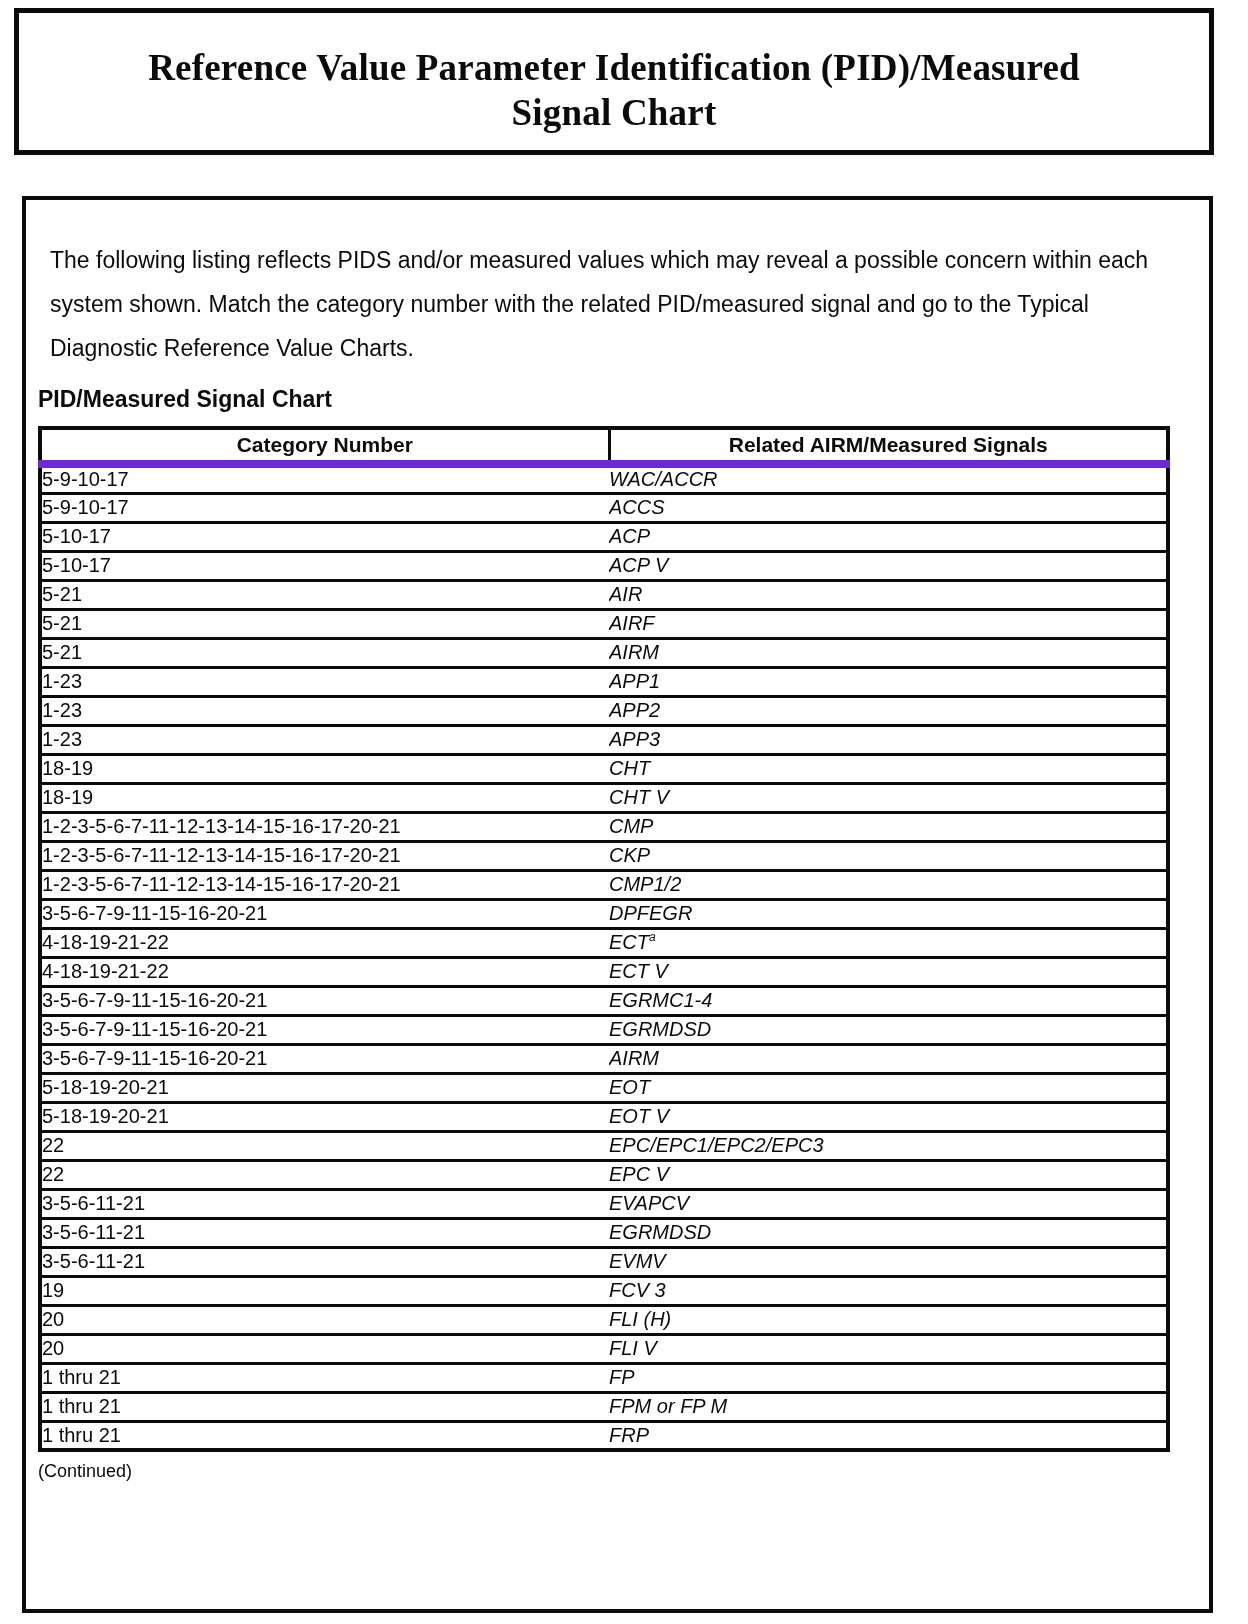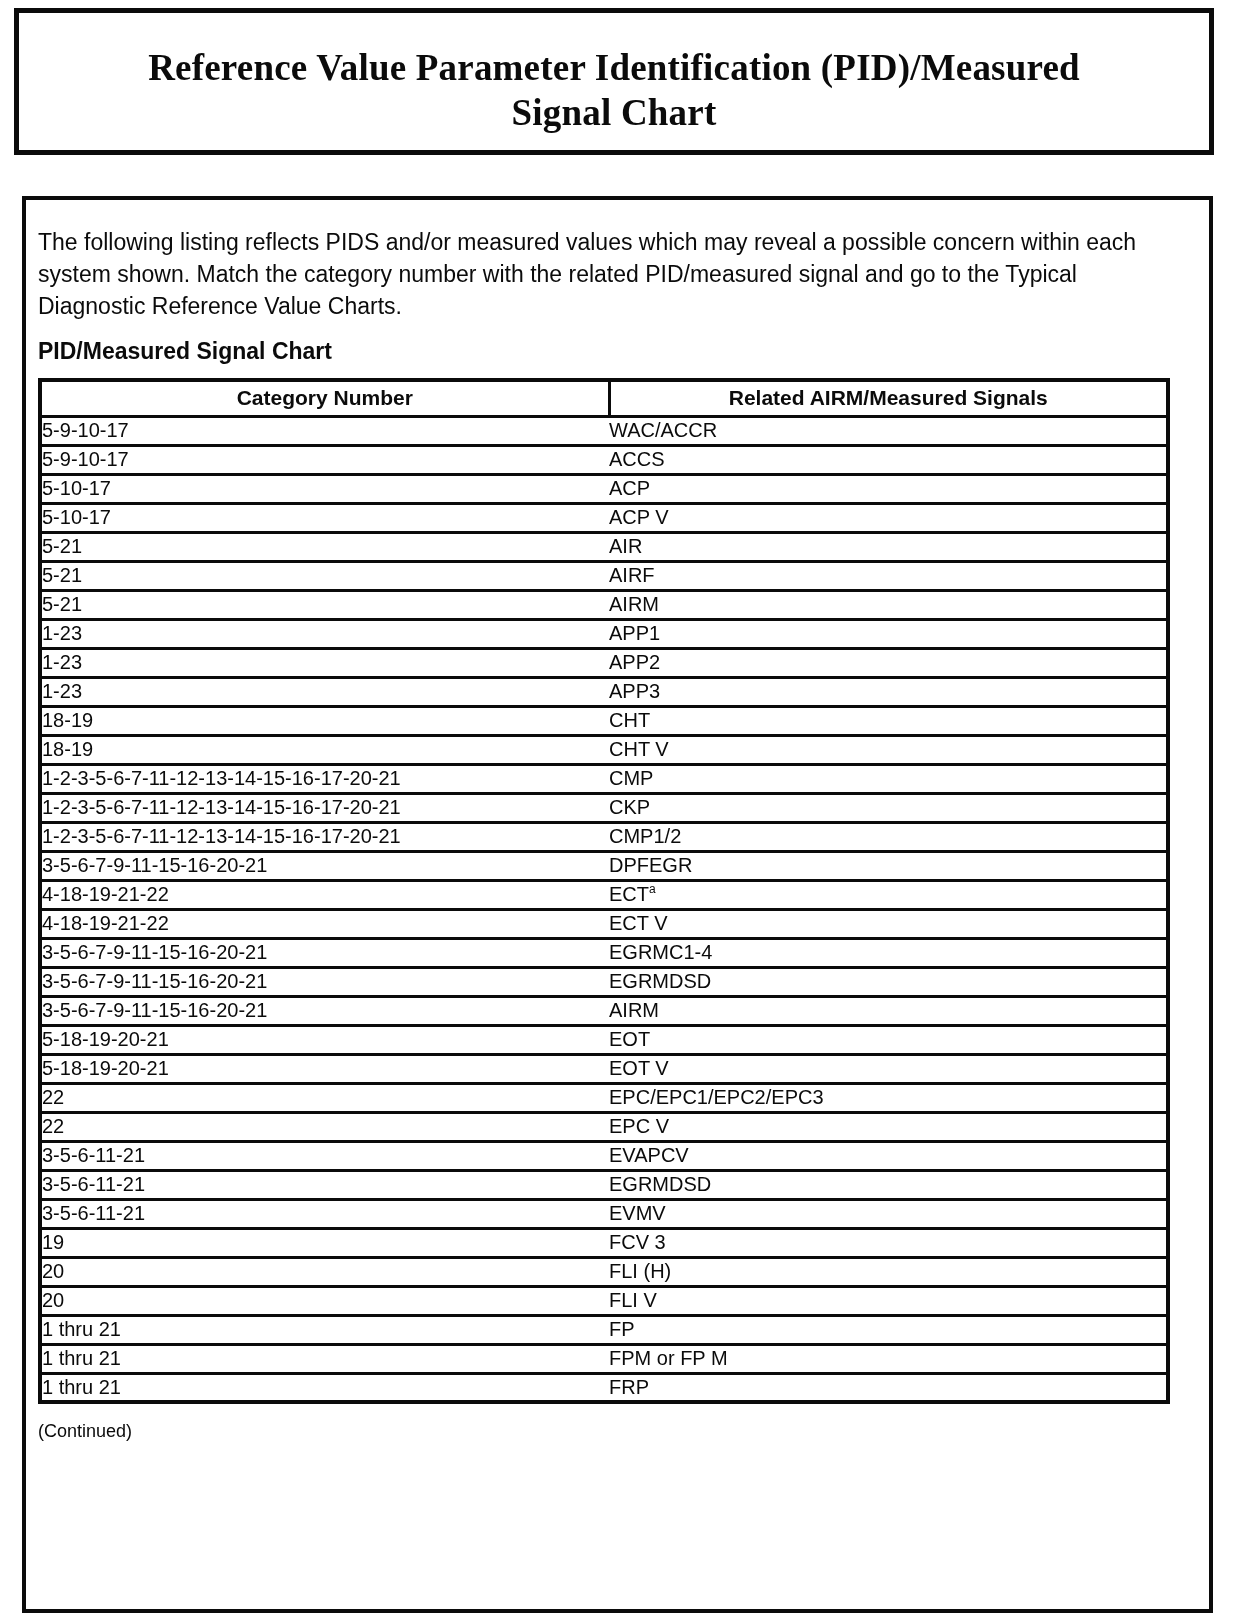--- a/index.html
+++ b/index.html
@@ -34,24 +34,24 @@
 
   
   .content-box {
     position: absolute;
     left: 22px; top: 196px;
     width: 1191px; height: 1417px;
     border: 4px solid #0b0b0b;
     padding: 26px 0 0 12px;
   }
   .intro {
-    margin: 0;
+    margin: 12px;
     width: 1108px;
     font-size: 23px;
-    line-height: 32px;
+    line-height: 44px;
   }
   .section-heading {
     margin: 16px 0 13px 0;
     font-size: 23px;
     font-weight: bold;
   }
 
   
   table.pid-table {
     border-collapse: collapse;
@@ -59,43 +59,43 @@
     width: 1132px;
     border: 4px solid #0b0b0b;
   }
   table.pid-table thead th {
     height: 36px;
     font-size: 21px;
     font-weight: bold;
     text-align: center;
     vertical-align: middle;
     padding: 0;
-    border-bottom: 1px solid #6d28d9;
+    border-bottom: 8px solid #6d28d9;
   }
   th.col-category { width: 567px; border-right: 3px solid #0b0b0b; }
   th.col-signals  { width: 557px; }
   table.pid-table tbody td {
     height: 29px;
     font-size: 20px;
     vertical-align: middle;
     padding: 0;
     border-top: 3px solid #0b0b0b;
     white-space: nowrap;
     overflow: hidden;
   }
   td.cat { padding-left: 7px; }
-  td.sig { padding-left: 9px; }
+  td.sig { padding-left: 9px; font-style: italic; }
   td.sig sup {
     font-size: 12px;
     line-height: 0;
     vertical-align: 8px;
   }
 
   .continued {
-    margin-top: 17px;
+    margin-top: 9px;
     font-size: 18px;
   }
 </style>
 </head>
 <body>
 
 <div class="title-box">
   <h1>Reference Value Parameter Identification (PID)/Measured Signal Chart</h1>
 </div>
 

